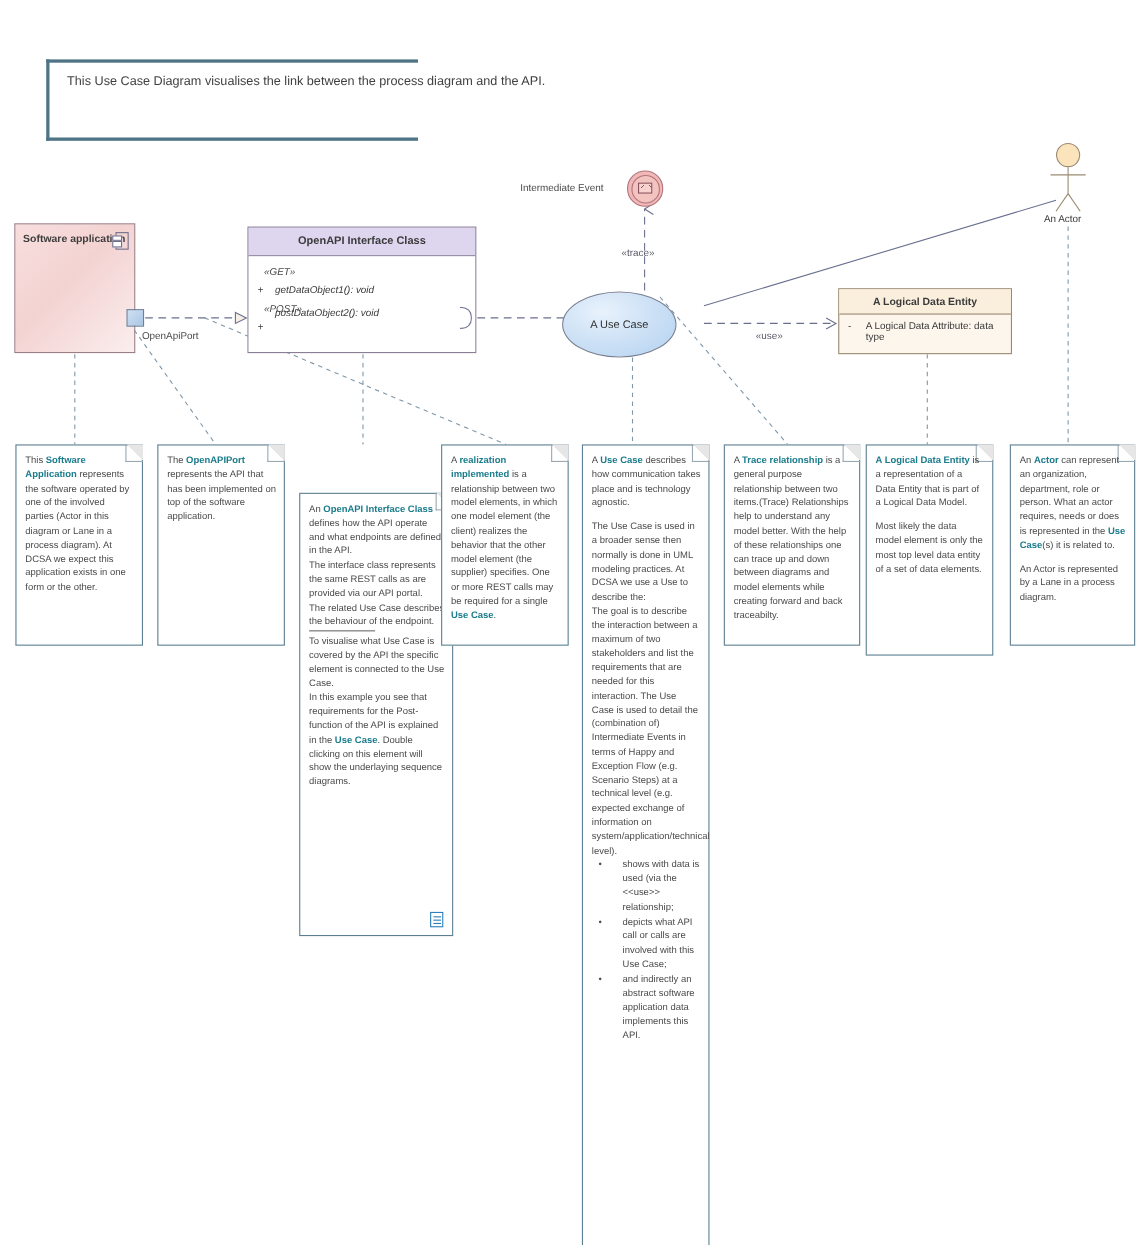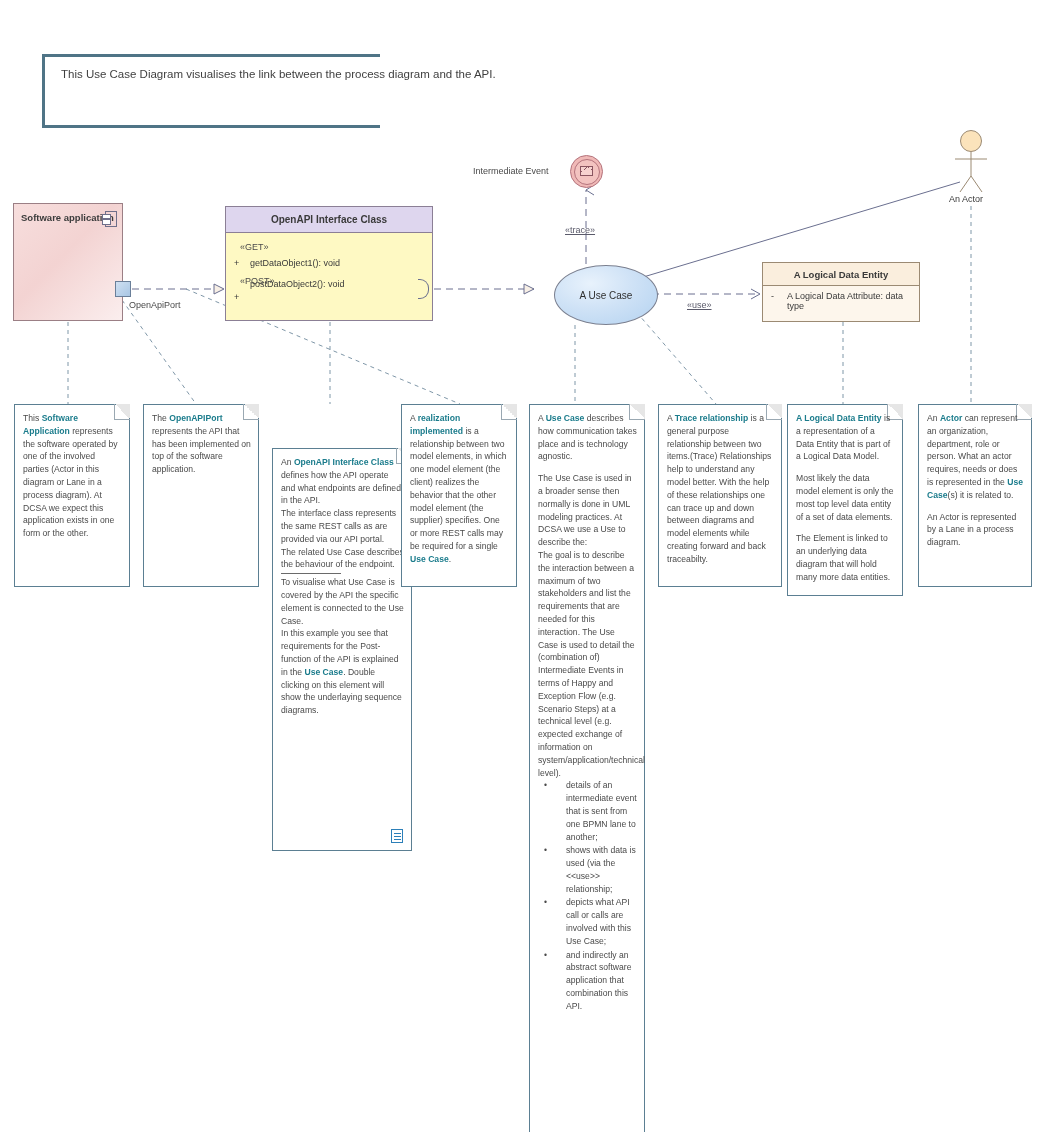--- a/index.html
+++ b/index.html
@@ -32,21 +32,21 @@
       border:1px solid #6a7f99;background:linear-gradient(135deg,#cfe0f2,#a9c6e4);}
   .port-label{position:absolute;left:129px;top:300px;font-size:9px;color:#4a4a4a;}
 
   
   .uclass{position:absolute;left:225px;top:206px;width:208px;height:115px;box-sizing:border-box;
       border:1px solid #8b7f95;background:#e3dcf0;}
   .uclass .hdr{position:absolute;left:0;top:0;right:0;height:25px;
       border-bottom:1px solid #8b7f95;background:#ded6ee;
       display:flex;align-items:center;justify-content:center;}
   .uclass .hdr span{font-size:10px;font-weight:600;color:#3a3a3a;}
-  .uclass .body{position:absolute;left:0;top:26px;right:0;bottom:0;background:#fef9c3;}
+  .uclass .body{position:absolute;left:0;top:26px;right:0;bottom:0;background:#ffffff;font-style:italic;}
   .uclass .stereo{position:absolute;left:14px;font-size:9px;color:#4a4a4a;}
   .uclass .vis{position:absolute;left:8px;font-size:9px;color:#3a3a3a;}
   .uclass .op{position:absolute;left:24px;font-size:9px;color:#3a3a3a;}
   .uclass .r1s{top:9px;} .uclass .r1v{top:25px;} .uclass .r1o{top:25px;}
   .uclass .r2s{top:43px;} .uclass .r2v{top:59px;} .uclass .r2o{top:46px;}
   .socket{position:absolute;left:418px;top:279px;width:14px;height:18px;}
   .socket .sk{position:absolute;left:0;top:0;width:10px;height:18px;
       border:1.4px solid #6a6f8f;border-left:none;border-radius:0 9px 9px 0;background:transparent;}
 
   
@@ -57,21 +57,21 @@
       border:1.4px solid #b4737c;background:#f3c3c0;box-sizing:border-box;}
   .ievent .env{position:absolute;left:10px;top:11px;width:13px;height:10px;
       border:1.2px solid #8a5560;background:#f7d2cf;box-sizing:border-box;}
   .ievent .env:after{content:"";position:absolute;left:0;top:0;width:13px;height:10px;
       background:linear-gradient(to bottom right,transparent 47%,#8a5560 47%,#8a5560 52%,transparent 52%),
                  linear-gradient(to bottom left,transparent 47%,#8a5560 47%,#8a5560 52%,transparent 52%);
       background-size:6.5px 5px;background-position:0 0,6.5px 0;background-repeat:no-repeat;}
   .ievent-label{position:absolute;left:473px;top:166px;font-size:9px;color:#4a4a4a;}
 
   
-  .usecase{position:absolute;left:554px;top:265px;width:104px;height:60px;border-radius:50%;
+  .usecase{position:absolute;left:511px;top:265px;width:104px;height:60px;border-radius:50%;
       border:1.3px solid #7a7f8f;
       background:radial-gradient(ellipse at 35% 30%,#e8f2fc 0%,#cfe2f6 45%,#b3d2f0 100%);
       display:flex;align-items:center;justify-content:center;box-sizing:border-box;}
   .usecase span{font-size:10px;color:#2f2f2f;}
 
   
   .entity{position:absolute;left:762px;top:262px;width:158px;height:60px;box-sizing:border-box;
       border:1px solid #9b8a73;background:#fdf6ec;}
   .entity .hdr{position:absolute;left:0;top:0;right:0;height:22px;border-bottom:1px solid #9b8a73;
       background:#faeedd;display:flex;align-items:center;justify-content:center;}
@@ -79,21 +79,21 @@
   .entity .vis{position:absolute;left:8px;top:28px;font-size:9px;color:#3a3a3a;}
   .entity .attr{position:absolute;left:24px;top:28px;font-size:9px;color:#3a3a3a;}
 
   
   .actor{position:absolute;left:951px;top:130px;width:40px;height:60px;}
   .actor .head{position:absolute;left:9px;top:0;width:22px;height:22px;border-radius:50%;
       border:1px solid #9b8a73;background:#fbe3bb;box-sizing:border-box;}
   .actor-label{position:absolute;left:949px;top:194px;font-size:9px;color:#3a3a3a;}
 
   
-  .edge-label{position:absolute;font-size:9px;color:#5a5a6a;text-decoration:underline;}
+  .edge-label{position:absolute;font-size:9px;color:#5a5a6a;}
 
   
   .note{position:absolute;box-sizing:border-box;background:#ffffff;border:1px solid #5b7f92;}
   .note .fold{position:absolute;right:-1px;top:-1px;width:15px;height:15px;
       background:linear-gradient(to bottom left,#e6e6e6 0%,#e6e6e6 50%,transparent 50%);
       border-left:1px solid #9aa8b2;border-bottom:1px solid #9aa8b2;}
   .note .txt{position:absolute;left:8px;top:7px;right:7px;font-size:8.6px;line-height:12.8px;color:#4a4a4a;}
   .note .txt b.k{color:#1b7c8c;font-weight:700;}
   .note .txt b.d{color:#2f2f2f;font-weight:700;}
   .note .txt p{margin:0 0 9px 0;}
@@ -245,41 +245,39 @@
     </div>
   </div>
 
   <div class="note" style="left:529px;top:404px;width:116px;height:824px;">
     <div class="fold"></div>
     <div class="txt">
       <p><span>A </span><b class="k">Use Case</b><span> describes how communication takes place and is technology agnostic.</span></p>
       <p class="tight">The Use Case is used in a broader sense then normally is done in UML modeling practices. At DCSA we use a Use to describe the:</p>
       <p class="tight">The goal is to describe the interaction between a maximum of two stakeholders and list the requirements that are needed for this interaction. The Use Case is used to detail the (combination of) Intermediate Events in terms of Happy and Exception Flow (e.g. Scenario Steps) at a technical level (e.g. expected exchange of information on system/application/technical level).</p>
       <ul>
-        <li>details of an intermediate event that is sent from one BPMN lane to another;</li>
         <li>shows with data is used (via the &lt;&lt;use&gt;&gt; relationship;</li>
         <li>depicts what API call or calls are involved with this Use Case;</li>
-        <li>and indirectly an abstract software application that combination this API.</li>
+        <li>and indirectly an abstract software application data implements this API.</li>
       </ul>
     </div>
   </div>
 
   <div class="note" style="left:658px;top:404px;width:124px;height:183px;">
     <div class="fold"></div>
     <div class="txt">
       <p class="tight"><span>A </span><b class="k">Trace relationship</b><span> is a general purpose relationship between two items.(Trace) Relationships help to understand any model better. With the help of these relationships one can trace up and down between diagrams and model elements while creating forward and back traceabilty.</span></p>
     </div>
   </div>
 
   <div class="note" style="left:787px;top:404px;width:116px;height:192px;">
     <div class="fold"></div>
     <div class="txt">
       <p><b class="k">A Logical Data Entity</b><span> is a representation of a Data Entity that is part of a Logical Data Model.</span></p>
       <p>Most likely the data model element is only the most top level data entity of a set of data elements.</p>
-      <p class="tight">The Element is linked to an underlying data diagram that will hold many more data entities.</p>
     </div>
   </div>
 
   <div class="note" style="left:918px;top:404px;width:114px;height:183px;">
     <div class="fold"></div>
     <div class="txt">
       <p><span>An </span><b class="k">Actor</b><span> can represent an organization, department, role or person. What an actor requires, needs or does is represented in the </span><b class="k">Use Case</b><span>(s) it is related to.</span></p>
       <p class="tight">An Actor is represented by a Lane in a process diagram.</p>
     </div>
   </div>

